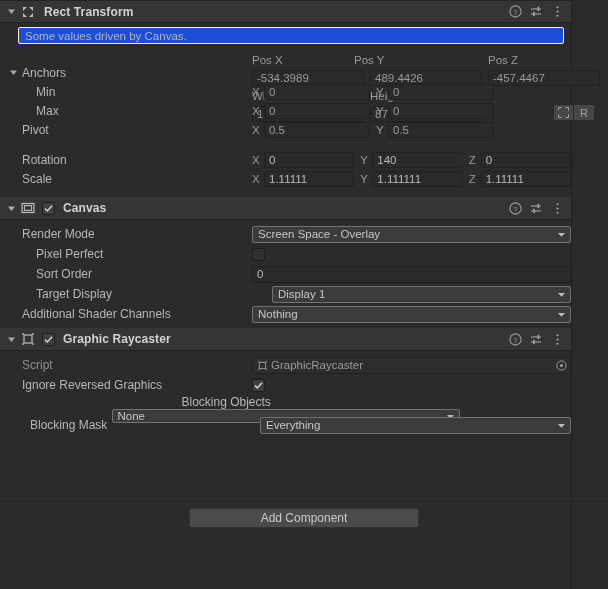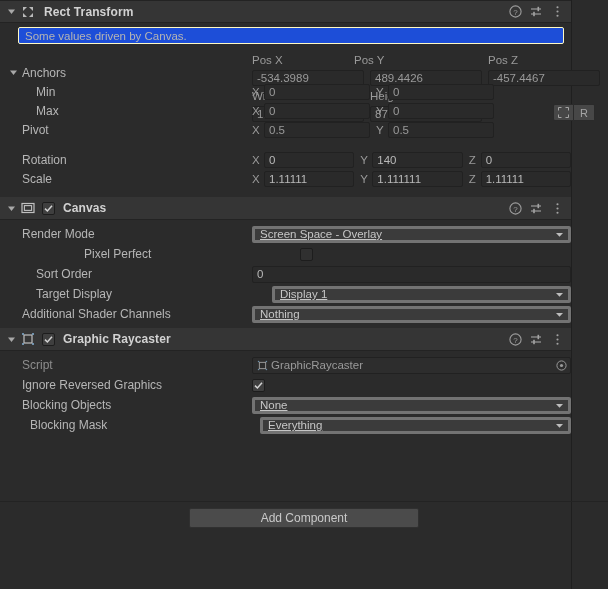--- a/index.html
+++ b/index.html
@@ -135,31 +135,30 @@
     position: absolute;
     color: #9a9a9a;
     font-size: 11.5px;
     white-space: nowrap;
   }
   .abs { position: absolute; }
 
   
   .dropdown {
     background: #3b3b3b;
-    border: 3px solid #737373;
+    border: 1px solid #737373;
     border-radius: 2px;
     height: 17px;
     box-sizing: border-box;
     display: flex;
     align-items: center;
     padding: 0 4px 0 5px;
     color: #c6c6c6;
     font-size: 11.5px;
     white-space: nowrap;
-    text-decoration: underline;
   }
   .dropdown .dd-text { flex: 1 1 auto; overflow: hidden; }
   .dd-arrow { flex: 0 0 auto; display: flex; align-items: center; }
 
   
   .checkbox {
     width: 13px; height: 13px;
     background: #3f3f3f;
     border: 1px solid #1d1d1d;
     border-radius: 2px;
@@ -410,21 +409,21 @@
     <span class="dropdown" style="width:348px;">
       <span class="dd-text">Screen Space - Overlay</span>
       <span class="dd-arrow">
         <svg width="9" height="9" viewBox="0 0 9 9">
             <path d="M1 3 L8 3 L4.5 6.8 Z" fill="#bdbdbd"></path>
           </svg>
       </span>
     </span>
   </div>
 
-  <div class="row" style="height:20px;margin-left:48px;">
+  <div class="row" style="height:20px;">
     <span class="label lbl-col ind1">Pixel Perfect</span>
     <span class="checkbox off"></span>
   </div>
 
   <div class="row" style="height:20px;">
     <span class="label lbl-col ind1">Sort Order</span>
     <span class="field" style="width:348px; height:17px;">0</span>
   </div>
 
   <div class="row" style="height:20px;gap:20px;">
@@ -524,21 +523,21 @@
 
   <div class="row" style="height:20px;">
     <span class="label lbl-col ind0">Ignore Reversed Graphics</span>
     <span class="checkbox">
       <svg width="9" height="9" viewBox="0 0 9 9">
           <path d="M1 4.6 L3.4 7 L8 1.8" stroke="#d3d3d3" stroke-width="1.5" fill="none"></path>
         </svg>
     </span>
   </div>
 
-  <div class="row" style="height:20px;">
+  <div class="row" style="height:20px;flex-direction:column;">
     <span class="label lbl-col ind0">Blocking Objects</span>
     <span class="dropdown" style="width:348px;">
       <span class="dd-text">None</span>
       <span class="dd-arrow">
         <svg width="9" height="9" viewBox="0 0 9 9">
             <path d="M1 3 L8 3 L4.5 6.8 Z" fill="#bdbdbd"></path>
           </svg>
       </span>
     </span>
   </div>

